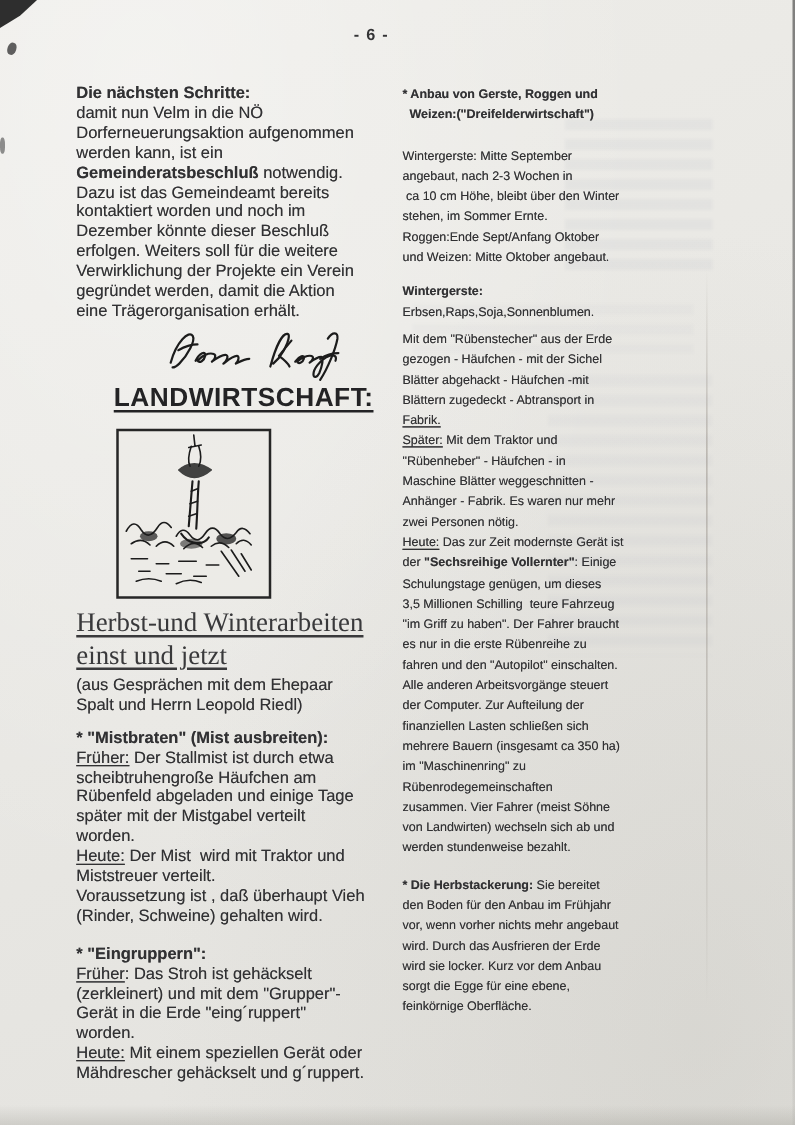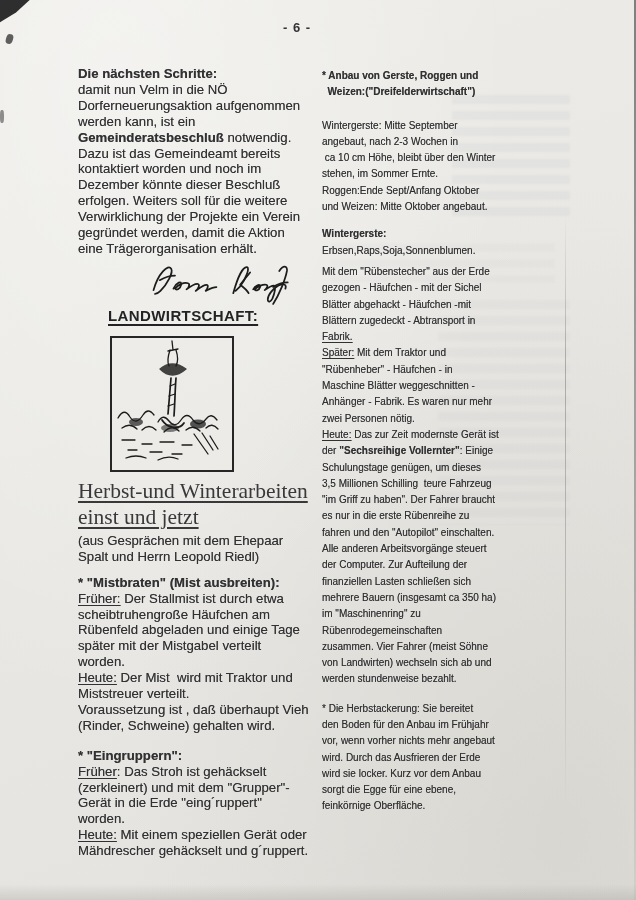--- a/index.html
+++ b/index.html
@@ -24,32 +24,32 @@
     background:linear-gradient(to bottom,rgba(150,148,140,0),rgba(148,146,138,.28));}
   .ghost{position:absolute;filter:blur(1.2px);pointer-events:none;
     background:repeating-linear-gradient(to bottom,rgba(100,110,140,.10) 0 9px,rgba(100,110,140,0) 9px 16px);}
   .g1{left:452px;top:95px;width:118px;height:128px;opacity:.55;}
   .g2{left:438px;top:300px;width:132px;height:225px;opacity:.35;}
   .g3{left:330px;top:243px;width:225px;height:40px;opacity:.28;}
 
   .page-number{position:absolute;left:283px;top:20px;font-size:13px;font-weight:bold;letter-spacing:1px;color:#343436;}
 
   .col{position:absolute;}
-  .col-left{left:78px;top:66px;width:258px;}
+  .col-left{left:61px;top:66px;width:258px;}
   .col-right{left:322px;top:68px;width:258px;}
 
   .body{margin:0;white-space:pre-wrap;font-size:13.2px;line-height:15.9px;color:#313133;
     text-shadow:0 0 .4px rgba(45,45,48,.6);}
   .col-right .body{font-size:10px;line-height:16.3px;}
   .body span[data-u]{text-decoration:underline;text-underline-offset:2px;}
 
   .signature{margin:4px 0 0 48px;width:190px;height:46px;}
   .signature svg{width:100%;height:100%;}
 
-  .section-heading{margin:0 0 0 30px;font-size:15px;font-weight:bold;letter-spacing:.4px;
+  .section-heading{margin:0 0 0 30px;font-size:21px;font-weight:bold;letter-spacing:.4px;
     text-decoration:underline;text-decoration-thickness:2px;text-underline-offset:3px;color:#232325;}
 
   .sketch-frame{margin:12px 0 0 32px;width:120px;height:132px;border:2px solid #262626;background:rgba(236,235,230,.6);box-sizing:content-box;}
   .sketch-frame svg{width:100%;height:100%;display:block;}
 
   .article-heading{margin:6px 0 0 0;font-family:"Liberation Serif",serif;font-weight:normal;
     font-size:21.5px;line-height:26px;color:#39393b;white-space:pre-line;
     text-decoration:underline;text-decoration-thickness:1.5px;text-underline-offset:3px;}
   .subnote{margin-top:3px;}
 
@@ -183,21 +183,21 @@
 fahren und den "Autopilot" einschalten.
 Alle anderen Arbeitsvorgänge steuert
 der Computer. Zur Aufteilung der
 finanziellen Lasten schließen sich
 mehrere Bauern (insgesamt ca 350 ha)
 im "Maschinenring" zu
 Rübenrodegemeinschaften
 zusammen. Vier Fahrer (meist Söhne
 von Landwirten) wechseln sich ab und
 werden stundenweise bezahlt.</span></p>
-    <p class="body mt-g"><span style="font-weight: normal;">* Die Herbstackerung:</span><span> Sie bereitet
+    <p class="body mt-g"><span style="font-weight: bold;">* Die Herbstackerung:</span><span> Sie bereitet
 den Boden für den Anbau im Frühjahr
 vor, wenn vorher nichts mehr angebaut
 wird. Durch das Ausfrieren der Erde
 wird sie locker. Kurz vor dem Anbau
 sorgt die Egge für eine ebene,
 feinkörnige Oberfläche.</span></p>
   </div>
 
 </div>
 

